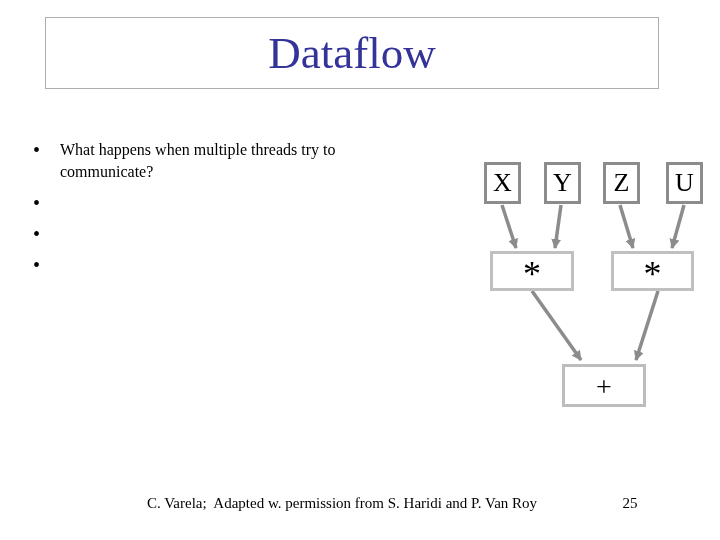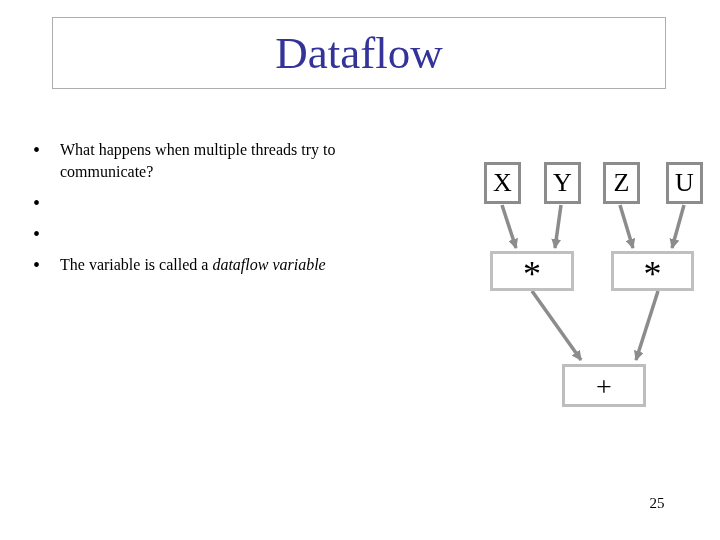--- a/index.html
+++ b/index.html
@@ -1,21 +1,21 @@
 <!DOCTYPE html>
 <html><head>
 <meta charset="utf-8">
 <style>
   html,body{margin:0;padding:0;background:#ffffff;}
   .slide{
     position:relative;width:720px;height:540px;background:#ffffff;overflow:hidden;
     font-family:"Liberation Serif","DejaVu Serif",serif;color:#000000;
   }
   .title-box{
-    position:absolute;left:52px;top:17px;width:614px;height:72px;
+    position:absolute;left:45px;top:17px;width:614px;height:72px;
     border:1.5px solid #adadad;background:#ffffff;
     display:flex;align-items:center;justify-content:center;box-sizing:border-box;
   }
   .slide-title{
     margin:0;font-size:45px;font-weight:normal;color:#333399;letter-spacing:0;
   }
   .bullets{position:absolute;left:30px;top:139px;width:432px;}
   .bullet-item{display:flex;margin-bottom:9px;}
   .dot{width:30px;flex:0 0 30px;padding-left:3px;font-size:20px;line-height:22px;box-sizing:border-box;}
   .btext{font-size:16px;line-height:22px;}
@@ -27,21 +27,21 @@
   .op-box{border:3px solid #c0c0c0;font-size:36px;}
   .op-box .glyph{transform:translateY(3px);}
   .plus-box{border:3px solid #bdbdbd;font-size:28px;}
   .plus-box .glyph{transform:translateY(1px);}
   .arrow-layer{position:absolute;left:0;top:0;width:720px;height:540px;pointer-events:none;}
   .footer-credit{
     position:absolute;left:0;top:494px;width:684px;text-align:center;
     font-size:15px;line-height:18px;white-space:pre-wrap;
   }
   .page-number{
-    position:absolute;left:640px;top:494px;width:34px;text-align:center;
+    position:absolute;left:613px;top:494px;width:34px;text-align:center;
     font-size:15px;line-height:18px;
   }
 </style>
 </head>
 <body>
 
 <div class="slide">
 
   <div class="title-box">
     <h1 class="slide-title">Dataflow</h1>
@@ -53,21 +53,20 @@
         <span class="btext">What happens when multiple threads try to<br>communicate?</span>
       </div>
       <div class="bullet-item">
         <span class="dot">•</span>
       </div>
       <div class="bullet-item">
         <span class="dot">•</span>
       </div>
       <div class="bullet-item">
         <span class="dot">•</span>
-        <span class="btext">The variable is called a <i>dataflow variable</i></span>
       </div>
     </div>
 
   <svg class="arrow-layer" width="720" height="540" viewBox="0 0 720 540" xmlns="http://www.w3.org/2000/svg">
     <defs>
       <marker id="ah" viewBox="0 0 10 10" refX="9" refY="5" markerWidth="10" markerHeight="10" orient="auto" markerUnits="userSpaceOnUse">
         <path d="M0,0 L10,5 L0,10 Z" fill="#8c8c8c"></path>
       </marker>
     </defs>
     <g stroke="#8c8c8c" stroke-width="3.5">
@@ -97,15 +96,16 @@
     <span class="glyph">*</span>
   </div>
   <div class="diagram-box op-box" style="left:611px;top:251px;width:83px;height:40px;">
     <span class="glyph">*</span>
   </div>
 
   <div class="diagram-box plus-box" style="left:562px;top:364px;width:84px;height:43px;">
     <span class="glyph">+</span>
   </div>
 
+  <div class="footer-credit">C. Varela;  Adapted w. permission from S. Haridi and P. Van Roy</div>
   <div class="page-number">25</div>
 
 </div>
 
 </body></html>

